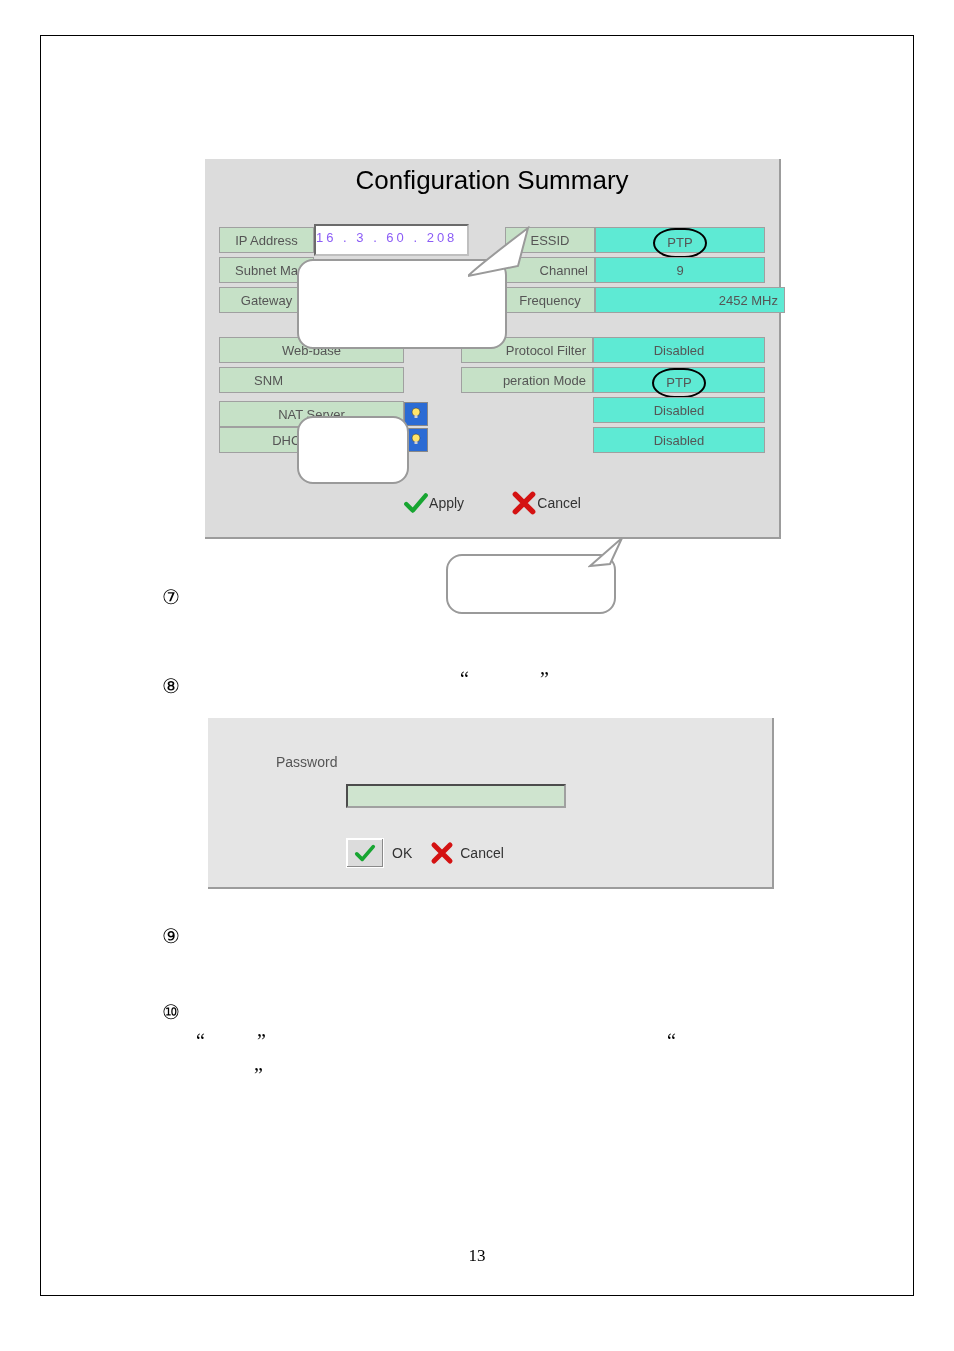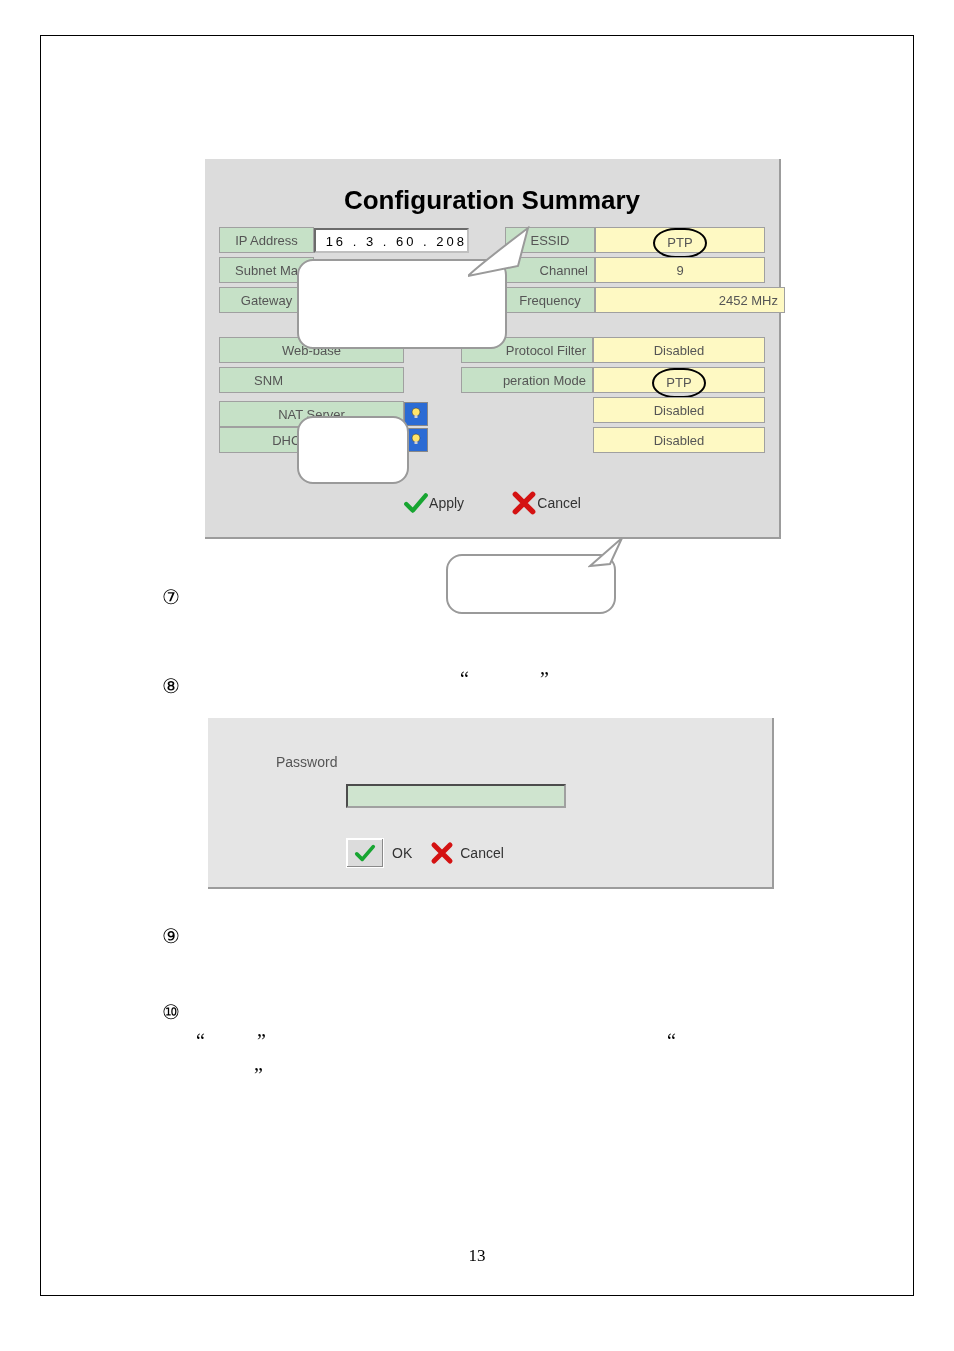--- a/index.html
+++ b/index.html
@@ -44,24 +44,24 @@
     height: 384px;
     background: #dcdcdc;
     border: 1px solid #fff;
     box-shadow:
       inset  2px  2px 0 #fff,
       inset -2px -2px 0 #9c9c9c;
     box-sizing: border-box;
   }
   .cfg-title {
     font-size: 26px;
-    font-weight: bold;
+    font-weight: normal;
     color: #000;
     text-align: center;
-    margin-top: 28px;
+    margin-top: 8px;
   }
 
   .row {
     position: absolute;
     display: flex;
     align-items: center;
     height: 26px;
   }
   .cell {
     height: 26px;
@@ -72,34 +72,34 @@
     background: #c6e1c7;
     border: 1px solid #a0a0a0;
     text-align: center;
     padding: 0 6px;
     white-space: nowrap;
   }
   .cell.label { width: 95px; }
   .cell.val2  { width: 150px; }
 
   .ip-input {
-    height: 25px;
+    height: 32px;
     line-height: 24px;
     border: 2px inset #bfbfbf;
     background: #fff;
     width: 155px;
     font-size: 13px;
-    text-align: right;
-    color: #000000;
+    text-align: left;
+    color: #8b5cf6;
     letter-spacing: 3px;
     box-sizing: border-box;
   }
 
   .green-box   { background: #c6e1c7; }
-  .lighter     { background: #fef9c3; }
+  .lighter     { background: #5eead4; }
   .circle-val  { display: inline-block; border: 2px solid #000; border-radius: 50%/60%; padding: 0 12px; }
 
   
   .bulb {
     width: 24px;
     height: 24px;
     background: #2b6bd4;
     border: 1px solid #888;
     display: flex;
     align-items: center;

